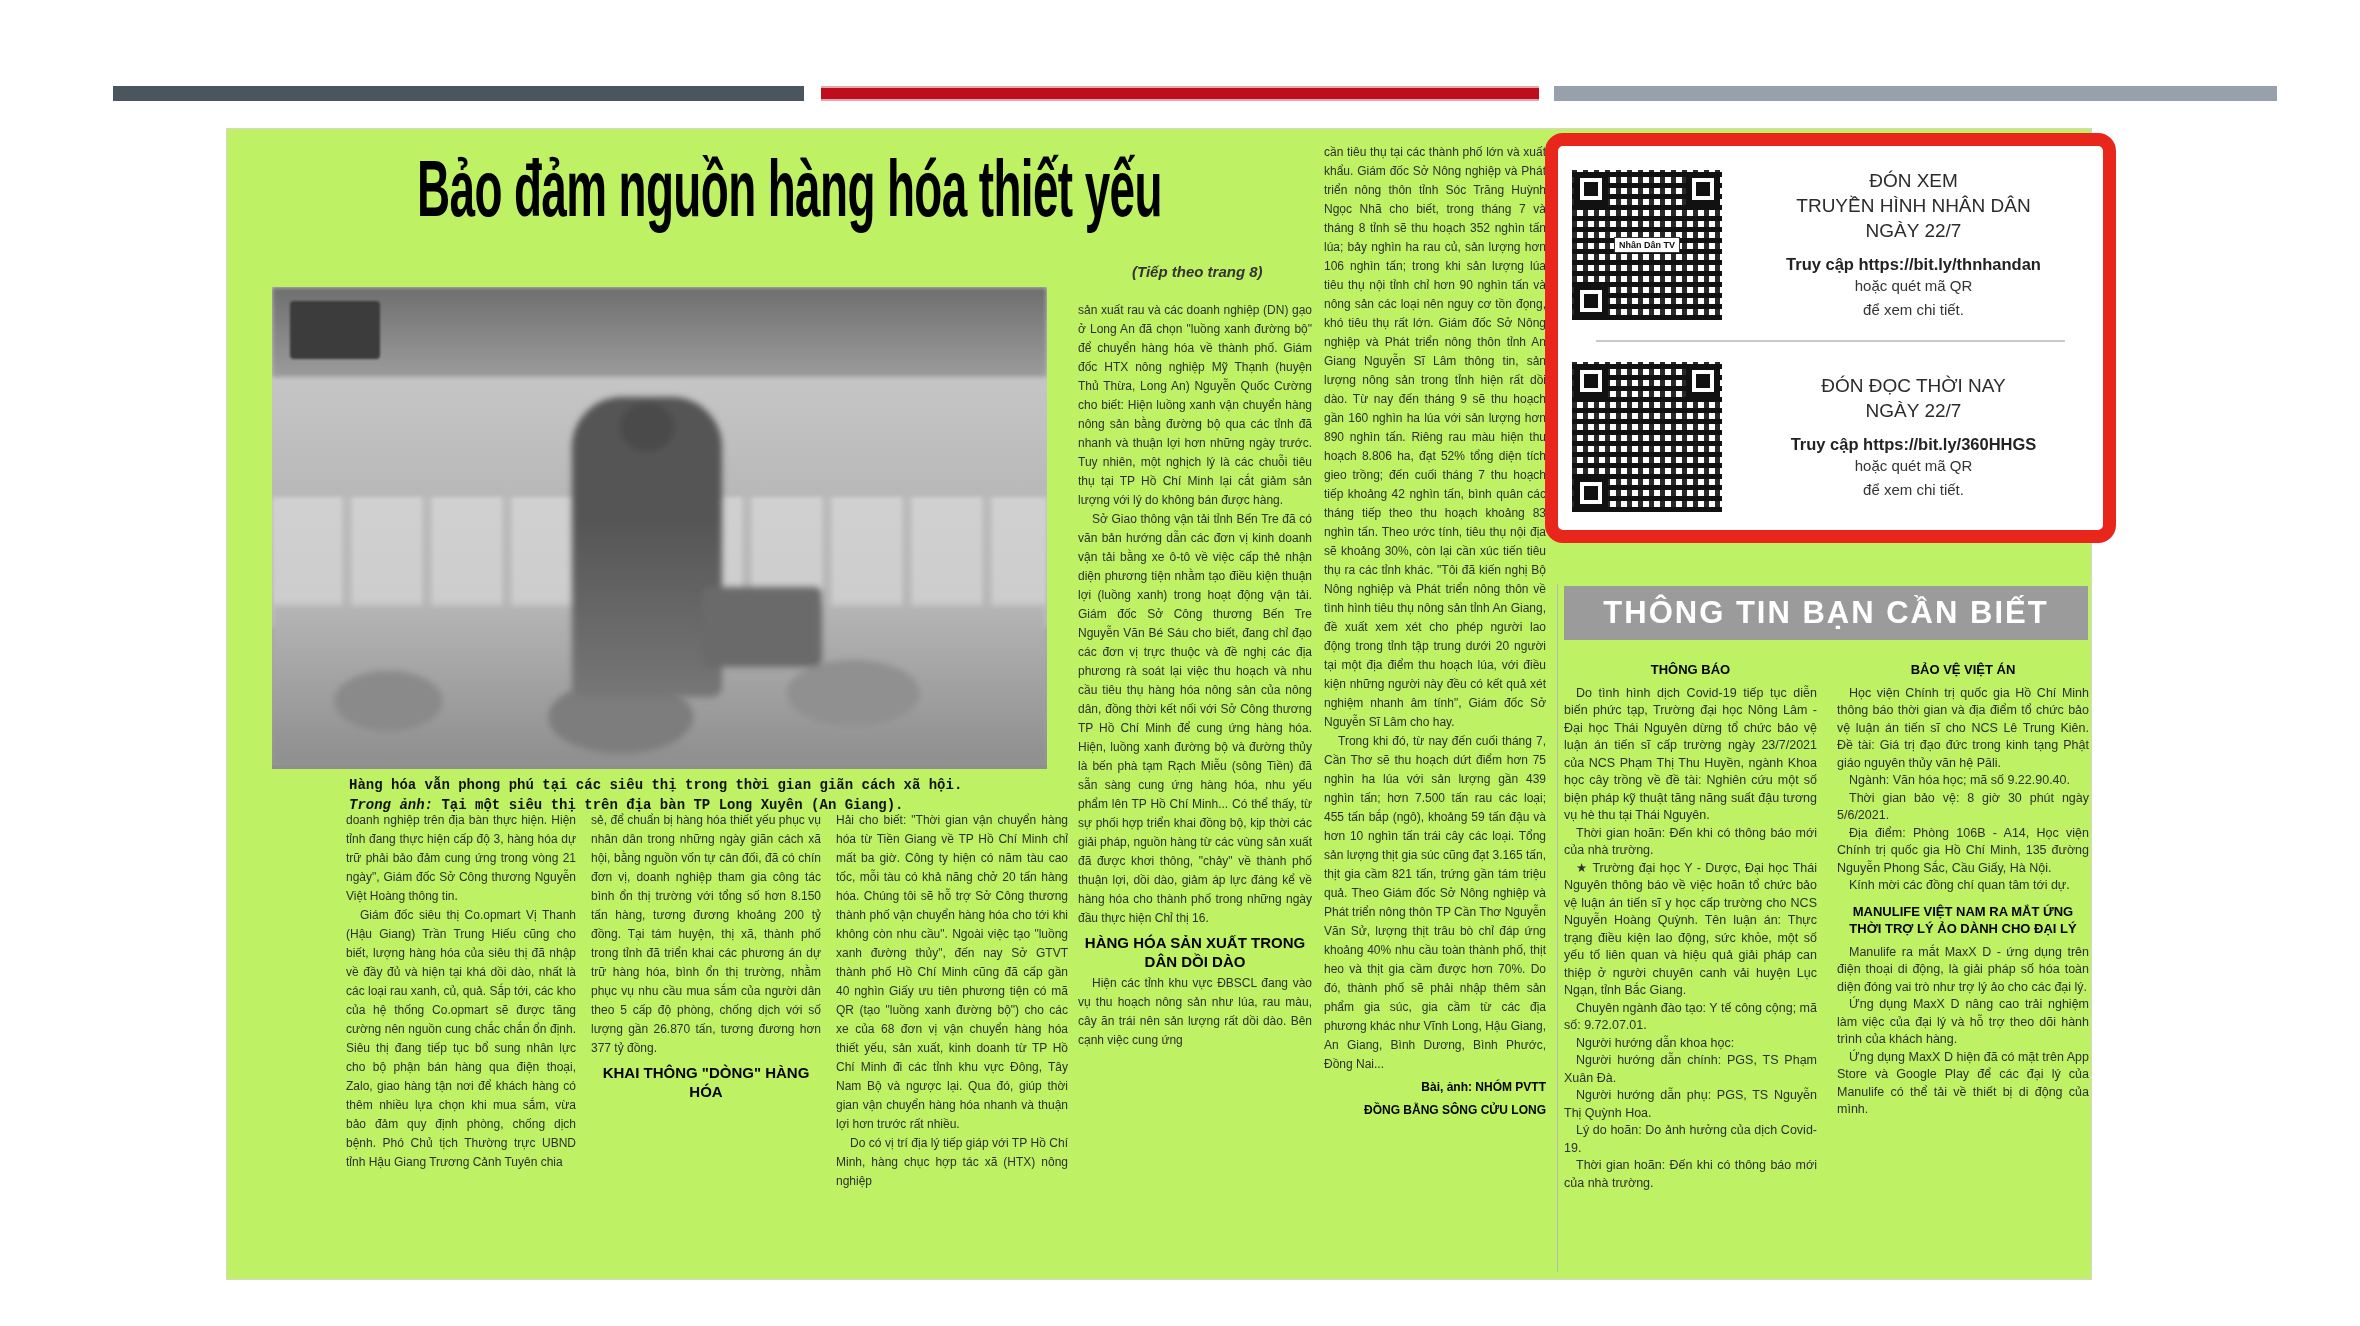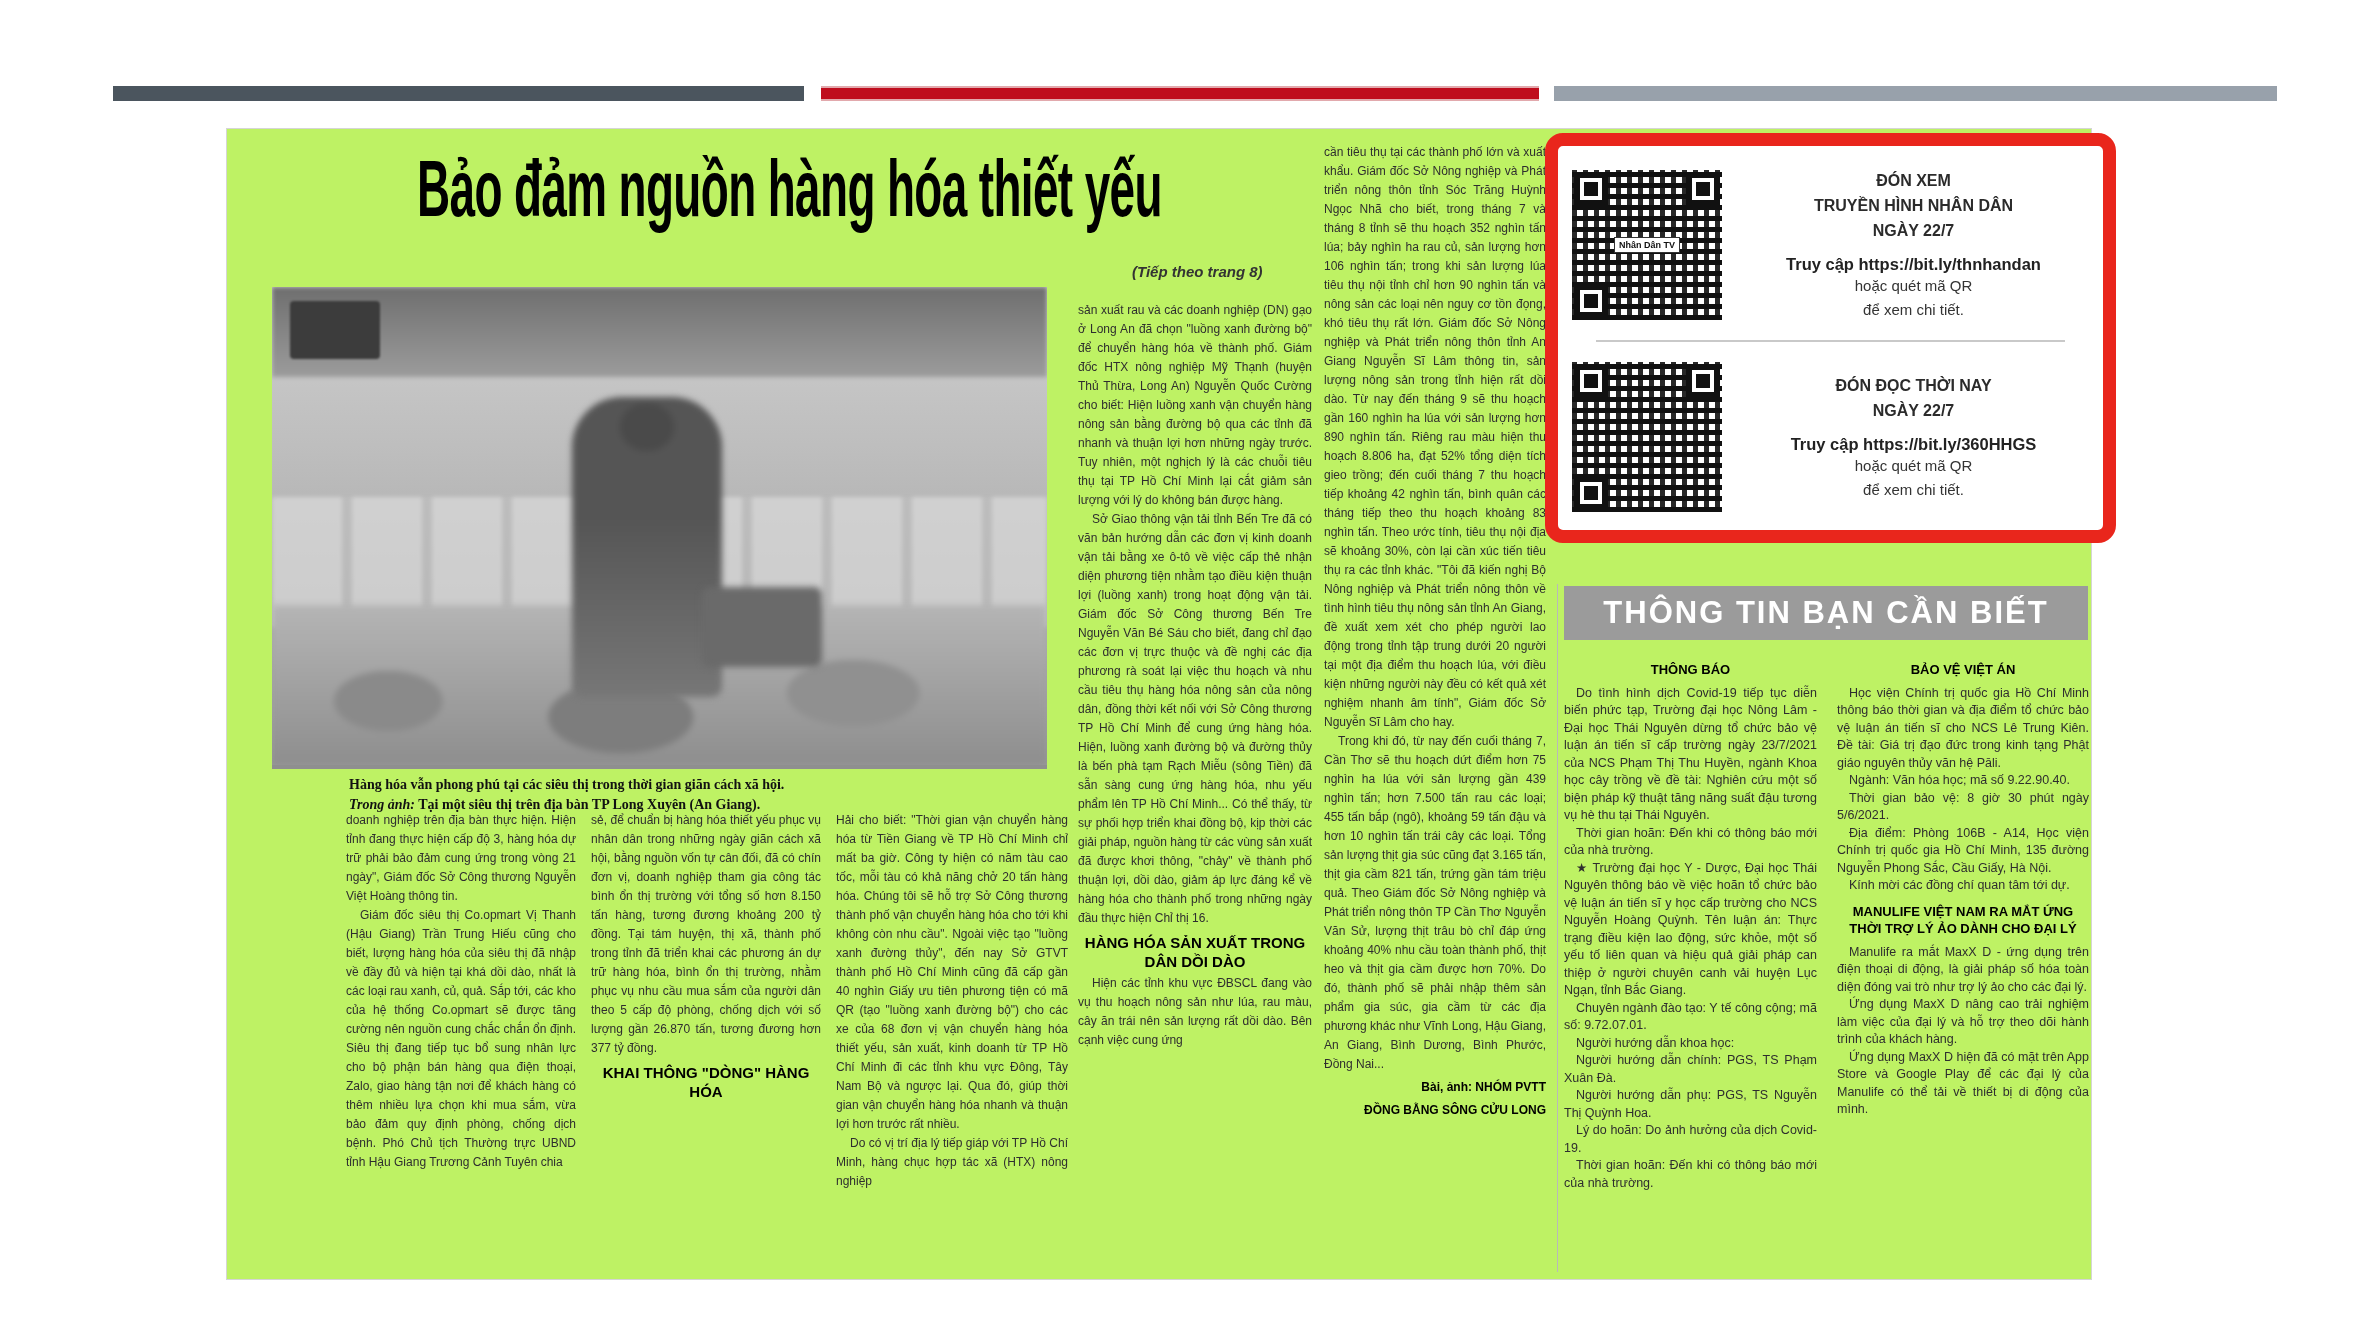--- a/index.html
+++ b/index.html
@@ -38,21 +38,21 @@
       radial-gradient(120px 60px at 45% 70%,#7d7d7d 0 60%,transparent 61%),
       radial-gradient(110px 55px at 75% 55%,#909090 0 60%,transparent 61%),
       linear-gradient(180deg,#b5b5b5,#8e8e8e);filter:blur(3px);}
   .photo .person{position:absolute;left:300px;top:110px;width:150px;height:300px;
     background:radial-gradient(45px 40px at 50% 10%,#4a4a4a 0 60%,transparent 61%),
       linear-gradient(180deg,#555 0 40%,#777 100%);border-radius:50px 50px 10px 10px;filter:blur(3px);}
   .photo .basket{position:absolute;left:430px;top:300px;width:120px;height:80px;background:#6a6a6a;
     border-radius:8px;filter:blur(3px);}
 
   .caption{position:absolute;left:122px;top:646px;width:640px;
-    font-family:Liberation Serif, serif;font-size:14px;font-weight:700;color:#111;line-height:20px;}
+    font-family:Liberation Mono, monospace;font-size:14px;font-weight:700;color:#111;line-height:20px;}
   .caption .cap2-label{font-style:italic;}
 
   
   .col{position:absolute;font-size:12px;line-height:19px;color:#2e2e2e;text-align:justify;overflow:hidden;}
   .col .fl-p{text-indent:14px;margin:0;}
   .col .fl-pc{text-indent:0;margin:0;}
   .col .fl-h{font-weight:700;text-align:center;text-indent:0;margin:5px 0 3px 0;font-size:15px;color:#000;}
   .col .fl-by{font-weight:700;text-align:right;text-indent:0;margin-top:4px;color:#000;}
   .c1{left:119px;top:682px;width:230px;height:426px;}
   .c2{left:364px;top:682px;width:230px;height:426px;}
@@ -67,21 +67,21 @@
   .qr-code{width:150px;height:150px;flex:0 0 150px;position:relative;background:
     repeating-linear-gradient(90deg,rgba(17,17,17,.9) 0 5px,transparent 5px 11px),
     repeating-linear-gradient(0deg,#111 0 5px,#fff 5px 11px);}
   .qr-code .finder{position:absolute;width:34px;height:34px;border:6px solid #111;background:#fff;box-sizing:border-box;}
   .qr-code .finder::after{content:"";position:absolute;left:4px;top:4px;width:14px;height:14px;background:#111;}
   .qr-code .f-tl{left:2px;top:2px;} .qr-code .f-tr{right:2px;top:2px;} .qr-code .f-bl{left:2px;bottom:2px;}
   .qr-overlay{position:absolute;left:50%;top:50%;transform:translate(-50%,-50%);
     background:#fff;border:1px solid #333;color:#111;font-size:9px;font-weight:700;
     padding:2px 4px;white-space:nowrap;}
   .qr-text{flex:1;text-align:center;color:#222;}
-  .qr-title div{font-size:16px;font-weight:700;line-height:25px;color:#2b2b2b;}
+  .qr-title div{font-size:19px;font-weight:400;line-height:25px;color:#2b2b2b;}
   .qr-access{font-size:16.5px;font-weight:700;margin-top:12px;color:#222;}
   .qr-sub{font-size:15px;line-height:24px;color:#333;font-weight:500;}
   .qr-divider{height:2px;background:#c9c9c9;margin:6px 24px;}
 
   
   .info-rule{position:absolute;left:1330px;top:455px;width:1px;height:688px;background:#b9b9b9;}
   .info-band{position:absolute;left:1337px;top:457px;width:524px;height:54px;background:#9b9b9b;
     color:#ffffff;font-size:31px;font-weight:700;text-align:center;line-height:54px;letter-spacing:2px;}
   .info-col{position:absolute;top:524px;width:253px;height:618px;font-size:12.5px;line-height:17.5px;
     color:#2e2e2e;text-align:justify;overflow:hidden;}

